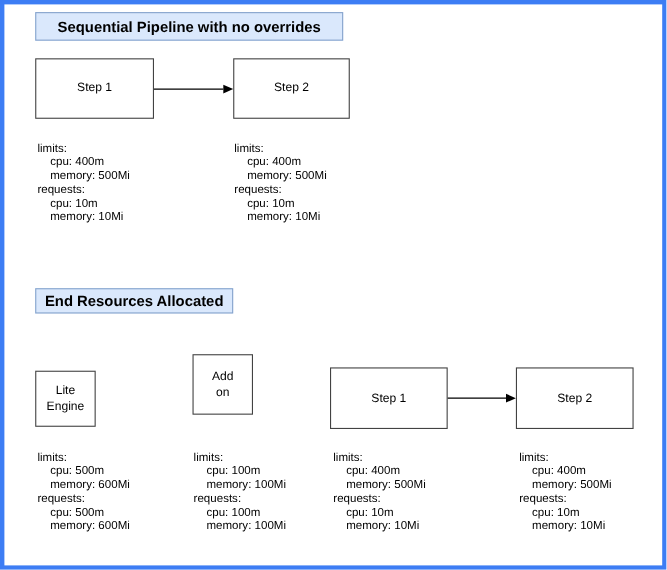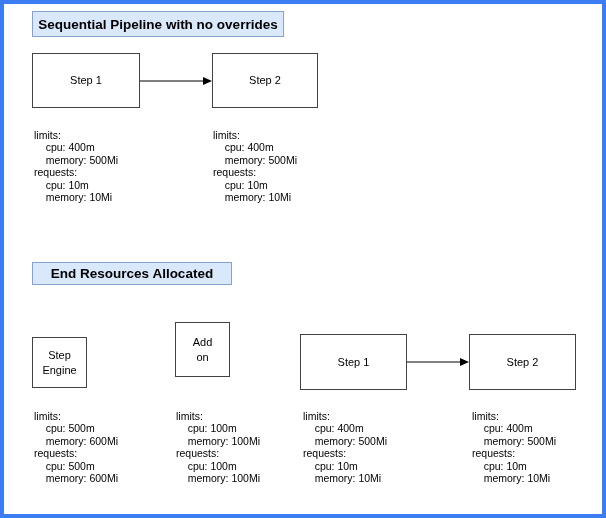--- a/index.html
+++ b/index.html
@@ -38,21 +38,21 @@
   }
   .arrow{position:absolute;overflow:visible;}
   .arrow line{stroke:var(--arrow-color,#000);stroke-width:1.2;}
   .arrow polygon{fill:var(--arrow-color,#000);stroke:none;}
 </style>
 </head>
 <body>
 
 <div class="canvas">
 
-  <div class="section-title" style="left:28px;top:7px;width:252px;height:26px;">Sequential Pipeline with no overrides</div>
+  <div class="section-title" style="left:28px;top:7px;width:280px;height:26px;">Sequential Pipeline with no overrides</div>
 
   <div class="node" style="left:28px;top:49px;width:108px;height:55px;">Step 1</div>
 
   <svg class="arrow" style="left:136px;top:71px;" width="72" height="12">
     <line x1="0" y1="6" x2="63" y2="6"></line>
     <polygon points="63,2 72,6 63,10"></polygon>
   </svg>
 
   <div class="node" style="left:208px;top:49px;width:106px;height:55px;">Step 2</div>
 
@@ -63,23 +63,23 @@
     cpu: 10m
     memory: 10Mi</div>
 
   <div class="res" style="left:209px;top:125px;">limits:
     cpu: 400m
     memory: 500Mi
 requests:
     cpu: 10m
     memory: 10Mi</div>
 
-  <div class="section-title" style="left:28px;top:258px;width:200px;height:23px;">End Resources Allocated</div>
+  <div class="section-title" style="left:28px;top:258px;width:180px;height:23px;">End Resources Allocated</div>
 
-  <div class="node" style="left:28px;top:333px;width:55px;height:51px;">Step Engine</div>
+  <div class="node" style="left:28px;top:333px;width:55px;height:51px;">Lite Engine</div>
 
   <div class="node" style="left:171px;top:318px;width:55px;height:55px;">Add on</div>
 
   <div class="node" style="left:296px;top:330px;width:107px;height:56px;">Step 1</div>
 
   <svg class="arrow" style="left:403px;top:352px;" width="62" height="12">
     <line x1="0" y1="6" x2="53" y2="6"></line>
     <polygon points="53,2 62,6 53,10"></polygon>
   </svg>
 

